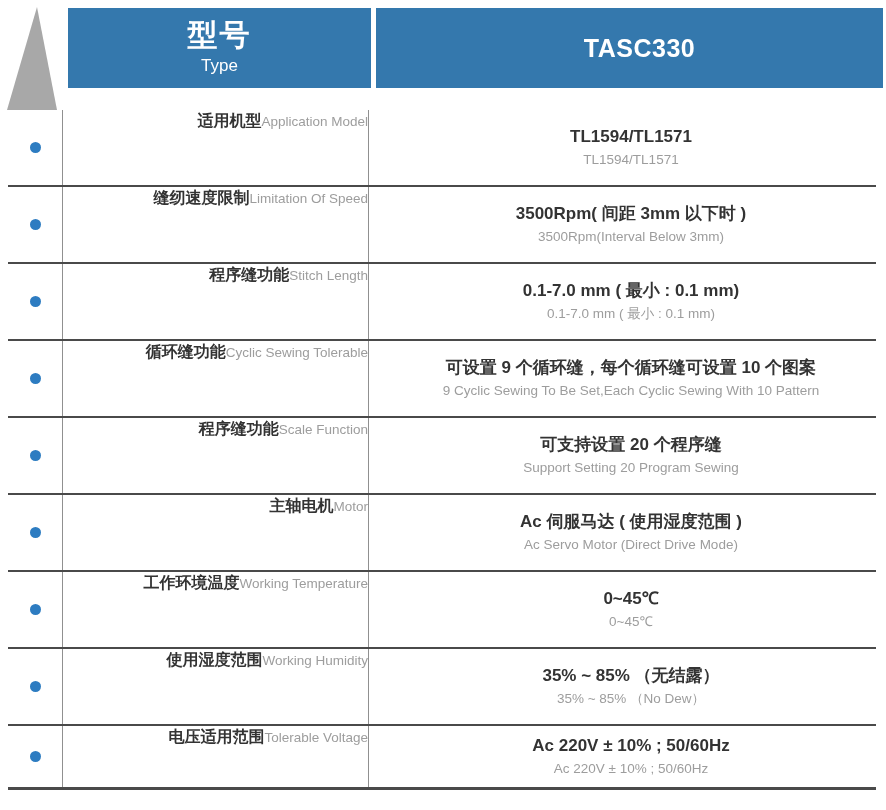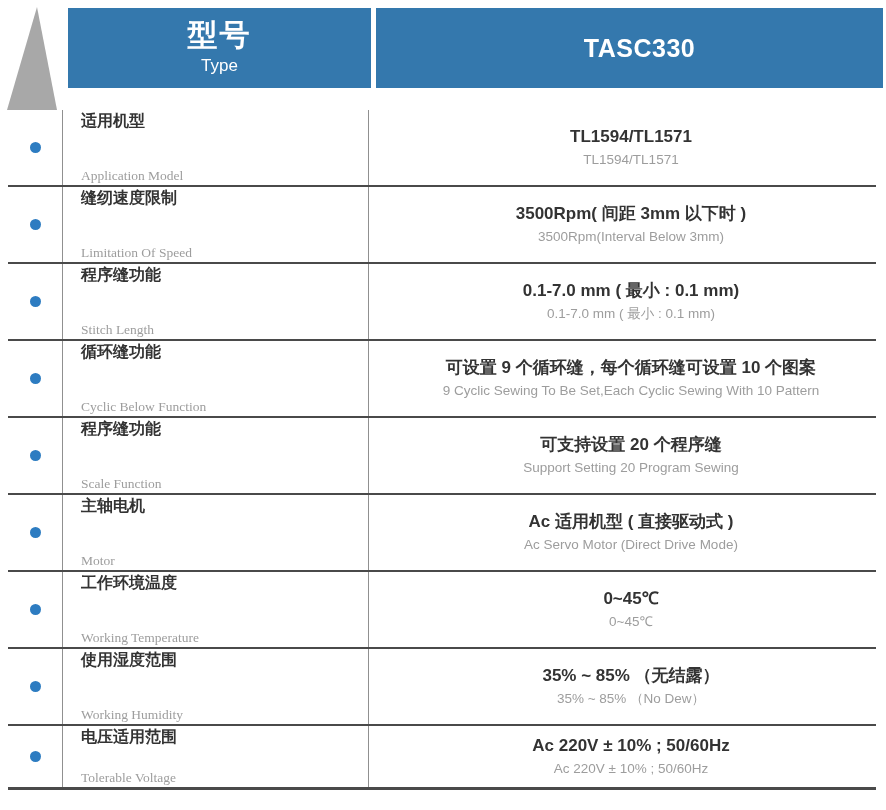--- a/index.html
+++ b/index.html
@@ -44,23 +44,22 @@
     width:54px;
     display:flex; align-items:center; justify-content:center;
   }
   .bullet {
     width:11px; height:11px; border-radius:50%;
     background:var(--bullet-blue,#2D7CC1);
   }
   .label-cell {
     width:306px;
     border-left:1px solid var(--line-light,#909090);
-    display:flex; flex-direction:column; justify-content:space-between;
+    display:flex; flex-direction:row; justify-content:flex-end;
     padding-left:18px;
-    font-family:Liberation Serif, serif;
   }
   .value-cell {
     flex:1;
     border-left:1px solid var(--line-light,#909090);
     display:flex; flex-direction:column; justify-content:center;
     padding-left:17px;
     text-align:center;
   }
   .zh { font-size:16px; font-weight:600; color:var(--text-dark,#333333); line-height:22px; }
   .value-cell .zh { font-size:17px; }
@@ -126,21 +125,21 @@
         <div class="en">0.1-7.0 mm ( 最小 : 0.1 mm)</div>
       </div>
     </div>
 
     <div class="row">
       <div class="bullet-cell">
           <span class="bullet"></span>
         </div>
       <div class="label-cell">
         <div class="zh">循环缝功能</div>
-        <div class="en">Cyclic Below Function</div>
+        <div class="en">Cyclic Sewing Tolerable</div>
       </div>
       <div class="value-cell">
         <div class="zh">可设置 9 个循环缝，每个循环缝可设置 10 个图案</div>
         <div class="en">9 Cyclic Sewing To Be Set,Each Cyclic Sewing With 10 Pattern</div>
       </div>
     </div>
 
     <div class="row">
       <div class="bullet-cell">
           <span class="bullet"></span>
@@ -157,21 +156,21 @@
 
     <div class="row">
       <div class="bullet-cell">
           <span class="bullet"></span>
         </div>
       <div class="label-cell">
         <div class="zh">主轴电机</div>
         <div class="en">Motor</div>
       </div>
       <div class="value-cell">
-        <div class="zh">Ac 适用机型 ( 直接驱动式 )</div>
+        <div class="zh">Ac 伺服马达 ( 使用湿度范围 )</div>
         <div class="en">Ac Servo Motor (Direct Drive Mode)</div>
       </div>
     </div>
 
     <div class="row">
       <div class="bullet-cell">
           <span class="bullet"></span>
         </div>
       <div class="label-cell">
         <div class="zh">工作环境温度</div>

